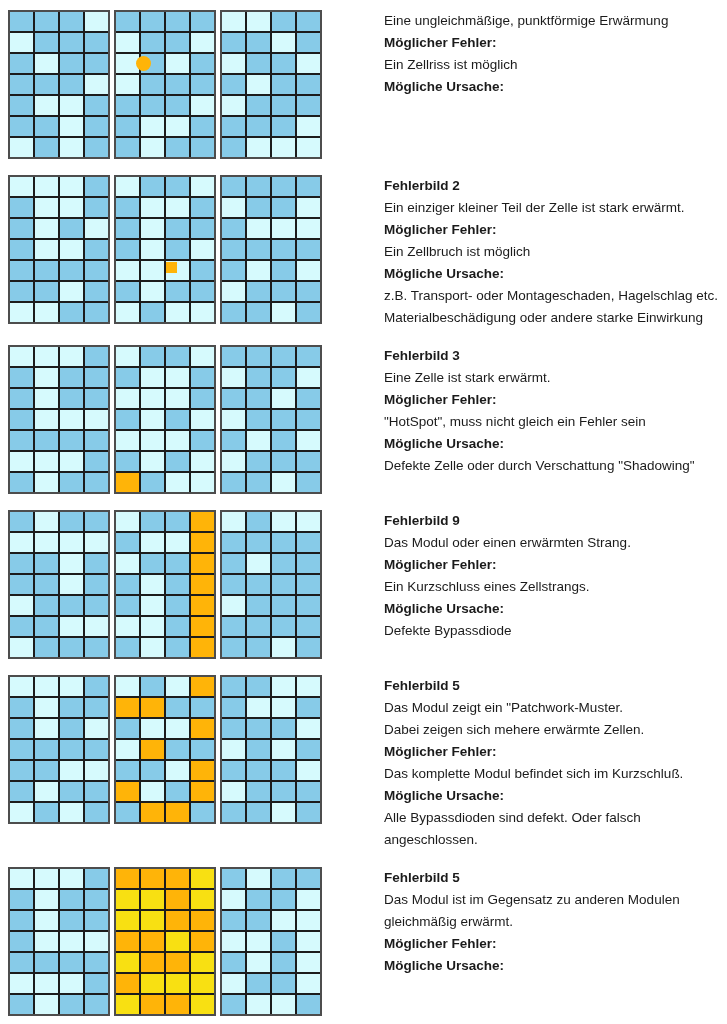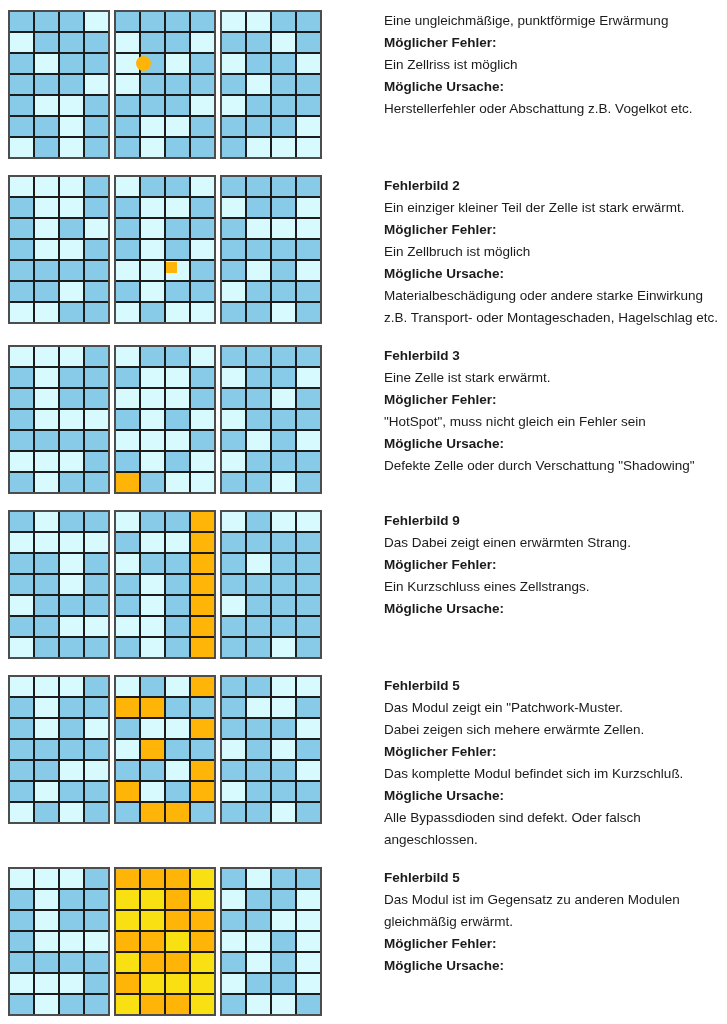--- a/index.html
+++ b/index.html
@@ -170,21 +170,20 @@
           <div class="cell" style="background: rgb(214, 250, 253);"></div>
           <div class="cell" style="background: rgb(214, 250, 253);"></div>
           <div class="cell" style="background: rgb(214, 250, 253);"></div>
         </div>
       </div>
       <div class="text-block">
         <div class="fault-line">Eine ungleichmäßige, punktförmige Erwärmung</div>
         <div class="fault-line bold">Möglicher Fehler:</div>
         <div class="fault-line">Ein Zellriss ist möglich</div>
         <div class="fault-line bold">Mögliche Ursache:</div>
-        <div class="fault-line">Herstellerfehler oder Abschattung z.B. Vogelkot  etc.</div>
       </div>
     </section>
     <section class="fault-row">
       <div class="module">
         <div class="panel">
           <div class="cell" style="background: rgb(214, 250, 253);"></div>
           <div class="cell" style="background: rgb(214, 250, 253);"></div>
           <div class="cell" style="background: rgb(214, 250, 253);"></div>
           <div class="cell" style="background: rgb(135, 203, 232);"></div>
           <div class="cell" style="background: rgb(135, 203, 232);"></div>
@@ -274,22 +273,22 @@
           <div class="cell" style="background: rgb(214, 250, 253);"></div>
           <div class="cell" style="background: rgb(135, 203, 232);"></div>
         </div>
       </div>
       <div class="text-block">
         <h3 class="fault-title">Fehlerbild 2</h3>
         <div class="fault-line">Ein einziger kleiner Teil der Zelle ist stark erwärmt.</div>
         <div class="fault-line bold">Möglicher Fehler:</div>
         <div class="fault-line">Ein Zellbruch ist möglich</div>
         <div class="fault-line bold">Mögliche Ursache:</div>
+        <div class="fault-line">z.B. Transport- oder Montageschaden, Hagelschlag etc.</div>
         <div class="fault-line">Materialbeschädigung oder andere starke Einwirkung</div>
-        <div class="fault-line">z.B. Transport- oder Montageschaden, Hagelschlag etc.</div>
       </div>
     </section>
     <section class="fault-row">
       <div class="module">
         <div class="panel">
           <div class="cell" style="background: rgb(214, 250, 253);"></div>
           <div class="cell" style="background: rgb(214, 250, 253);"></div>
           <div class="cell" style="background: rgb(214, 250, 253);"></div>
           <div class="cell" style="background: rgb(135, 203, 232);"></div>
           <div class="cell" style="background: rgb(135, 203, 232);"></div>
@@ -475,24 +474,25 @@
           <div class="cell" style="background: rgb(135, 203, 232);"></div>
           <div class="cell" style="background: rgb(135, 203, 232);"></div>
           <div class="cell" style="background: rgb(135, 203, 232);"></div>
           <div class="cell" style="background: rgb(135, 203, 232);"></div>
           <div class="cell" style="background: rgb(214, 250, 253);"></div>
           <div class="cell" style="background: rgb(135, 203, 232);"></div>
         </div>
       </div>
       <div class="text-block">
         <h3 class="fault-title">Fehlerbild 9</h3>
-        <div class="fault-line">Das Dabei zeigt einen erwärmten Strang.</div>
+        <div class="fault-line">Das Modul oder einen erwärmten Strang.</div>
         <div class="fault-line bold">Möglicher Fehler:</div>
         <div class="fault-line">Ein Kurzschluss eines Zellstrangs.</div>
         <div class="fault-line bold">Mögliche Ursache:</div>
+        <div class="fault-line">Defekte Bypassdiode</div>
       </div>
     </section>
     <section class="fault-row">
       <div class="module">
         <div class="panel">
           <div class="cell" style="background: rgb(214, 250, 253);"></div>
           <div class="cell" style="background: rgb(214, 250, 253);"></div>
           <div class="cell" style="background: rgb(214, 250, 253);"></div>
           <div class="cell" style="background: rgb(135, 203, 232);"></div>
           <div class="cell" style="background: rgb(135, 203, 232);"></div>

